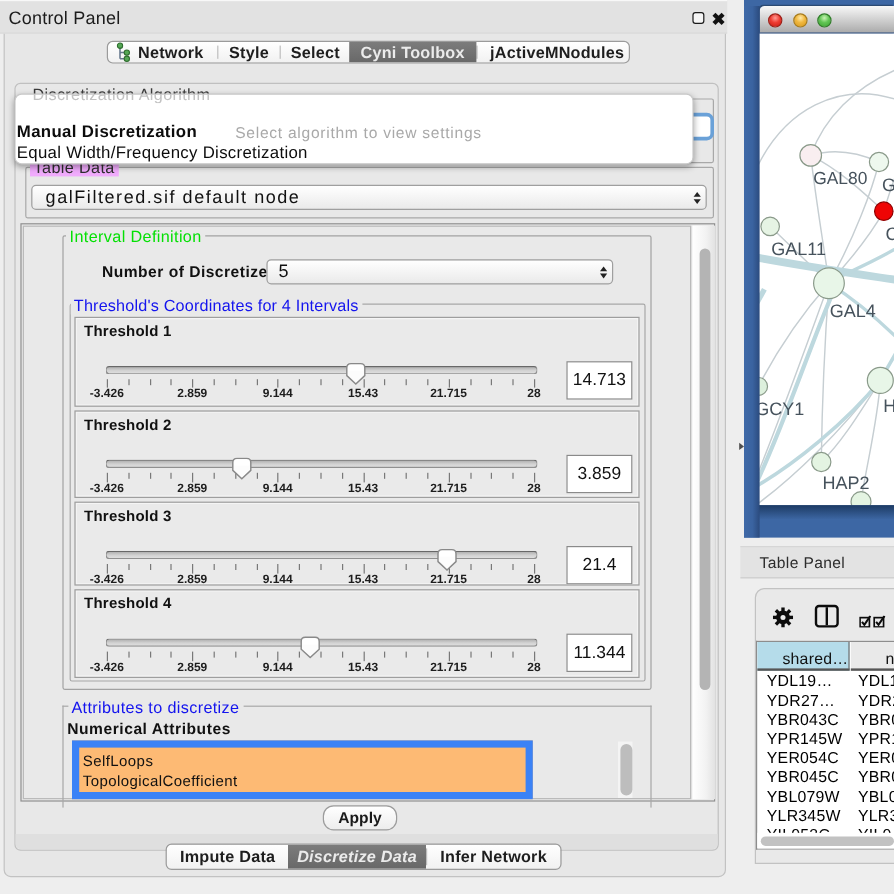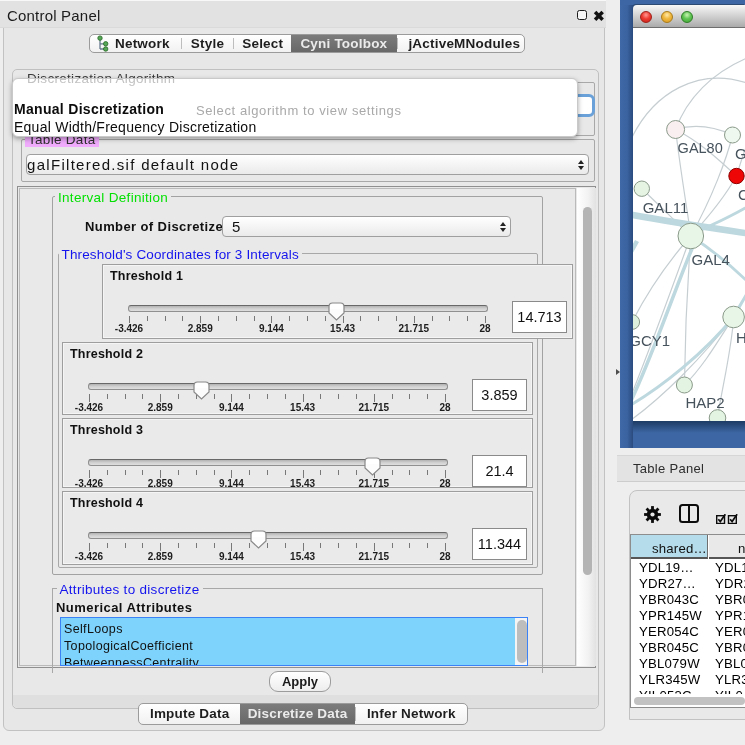--- a/index.html
+++ b/index.html
@@ -47,22 +47,22 @@
 .tlabel { position:absolute; left:7px; top:4px; font-size:12.5px; font-weight:bold; letter-spacing:0.2px; color:#111; }
 .track { position:absolute; left:25px; width:360px; height:7px; top:40px;
   border:1px solid #909090; border-top-color:#686868; border-radius:3px;
   background:linear-gradient(#b2b2b2,#d2d2d2 55%,#dedede); }
 .vbox { position:absolute; left:409px; top:36px; width:55px; height:32px; background:#ffffff;
   border:1px solid #8a8a8a; font-size:14.5px; color:#111; display:flex; align-items:center; justify-content:center; }
 .ticklabel { position:absolute; font-size:10px; font-weight:bold; color:#1d1d1d; top:58.5px; transform:translateX(-50%); }
 .thumb { position:absolute; }
 
 
-#attrlist { left:60px; top:617px; width:468px; height:49px; background:#7dd3fc;
-  border:1px solid #3b82f6; font-size:12.5px; letter-spacing:0.35px; color:#111; overflow:hidden; padding-top:3px; }
+#attrlist { left:60px; top:617px; width:384px; height:49px; background:#fdba74;
+  border:6px solid #3b82f6; font-size:12.5px; letter-spacing:0.35px; color:#111; overflow:hidden; padding-top:3px; }
 #attrlist div { padding-left:3px; height:17px; line-height:17px; }
 
 .btn { border:1px solid #9c9c9c; border-radius:9px; background:linear-gradient(#ffffff,#ededed);
   font-size:13px; font-weight:bold; color:#1a1a1a; display:flex; align-items:center; justify-content:center; }
 
 
 #popup { z-index:20; left:12px; top:78px; width:566px; height:59px; background:#ffffff;
   border:1px solid #c9c9c9; border-radius:6px; box-shadow:0 2px 5px rgba(0,0,0,0.35); }
 
 
@@ -110,21 +110,21 @@
 </div>
 
 <div class="abs" id="content"></div>
 
 <div class="abs" style="left:21px; top:82px; width:574px; height:54px; border:1px solid #a8a8a8; border-radius:2px;"></div>
 <div class="abs gtitle" style="left:24px; top:71px; color:#3a3a3a; background:transparent; z-index:30; clip-path:inset(0 0 8px 0);">Discretization Algorithm</div>
 <div class="abs" style="left:250px; top:94px; width:345px; height:23px; background:#fff; border:3px solid #6aa1d8; border-radius:6px;"></div>
 
 <div class="abs group" style="left:21px; top:139px; width:574px; height:43px;"></div>
 <div class="abs gtitle" style="left:25px; top:132px; color:#2e2e2e;">Table Data</div>
-<div class="abs combo" style="left:26px; top:154px; width:563px; height:21px; padding-left:0;">galFiltered.sif default node
+<div class="abs combo" style="left:26px; top:154px; width:563px; height:21px; padding-left:11px;">galFiltered.sif default node
   <span class="arrows">
       <span class="arr up"></span>
       <span class="arr dn"></span>
     </span>
 </div>
 
 <div class="abs" id="popup"></div>
 <div class="abs" style="left:24px; top:71px; font-size:13.5px; letter-spacing:0.3px; color:#c2c2c2; clip-path:inset(7.5px 0 0 0); padding:0 3px; z-index:30;">Discretization Algorithm</div>
 <div class="abs" style="z-index:21; left:196px; top:84px; width:230px; font-size:13px; letter-spacing:0.6px; color:#a9a9a9;margin-top:19px;">Select algorithm to view settings</div>
 <div class="abs" style="z-index:21; left:14px; top:101px; font-size:14px; font-weight:bold; letter-spacing:0.3px; color:#0c0c0c;">Manual Discretization</div>
@@ -141,24 +141,24 @@
 
 <div class="abs" style="left:85px; top:219px; font-size:13px; font-weight:bold; letter-spacing:0.4px; color:#111;">Number of Discretize</div>
 <div class="abs combo" style="left:222px; top:216px; width:289px; height:21px; padding-left:9px;">5
   <span class="arrows">
       <span class="arr up"></span>
       <span class="arr dn"></span>
     </span>
 </div>
 
 <div class="abs group" style="left:58px; top:253px; width:480px; height:315px;"></div>
-<div class="abs gtitle" style="left:58.5px; top:247px; color:#1414ee; background:#e9e9e9; letter-spacing:0.15px;">Threshold's Coordinates for 3 Intervals</div>
+<div class="abs gtitle" style="left:58.5px; top:247px; color:#1414ee; background:#e9e9e9; letter-spacing:0.15px;">Threshold's Coordinates for 4 Intervals</div>
 
 <div id="tpanels">
-    <div class="tpanel" style="top:263.5px; height:75px;margin-left:40px;">
+    <div class="tpanel" style="top:263.5px; height:75px;">
       <div class="tlabel">Threshold 1</div>
       <div class="track"></div>
       <div style="position:absolute; left:26px; top:51px; width:1px; height:7.5px; background:#787878;"></div>
       <div style="position:absolute; left:43.8px; top:51px; width:1px; height:5px; background:#787878;"></div>
       <div style="position:absolute; left:61.6px; top:51px; width:1px; height:5px; background:#787878;"></div>
       <div style="position:absolute; left:79.4px; top:51px; width:1px; height:5px; background:#787878;"></div>
       <div style="position:absolute; left:97.2px; top:51px; width:1px; height:7.5px; background:#787878;"></div>
       <div style="position:absolute; left:115px; top:51px; width:1px; height:5px; background:#787878;"></div>
       <div style="position:absolute; left:132.8px; top:51px; width:1px; height:5px; background:#787878;"></div>
       <div style="position:absolute; left:150.6px; top:51px; width:1px; height:5px; background:#787878;"></div>
@@ -307,21 +307,21 @@
 
 </div>
 <div class="abs" style="left:515px; top:618px; width:12px; height:47px; background:#f4f4f4;"></div>
 <div class="abs" style="left:516.5px; top:619.5px; width:10px; height:43px; background:#bdbdbd; border-radius:5px;"></div>
 
 <div class="abs btn" style="left:269px; top:671px; width:62px; height:21px;">Apply</div>
 <div class="abs" style="left:13px; top:695px; width:585px; height:13px; background:#dfdfdf; border-radius:0 0 5px 5px;"></div>
 
 <div class="abs tabbar" id="bottabs">
   <div class="tab" style="width:102px;">Impute Data</div>
-  <div class="tab sel" style="width:115px;">Discretize Data</div>
+  <div class="tab sel" style="width:115px;font-style:italic;">Discretize Data</div>
   <div class="div"></div>
   <div class="tab" style="width:112px;">Infer Network</div>
 </div>
 
 <div class="abs" id="netframe"></div>
 <div class="abs" id="nettitle"></div>
 <div class="abs light" style="left:640px; background:radial-gradient(circle at 50% 30%, #ff9a93 0%, #ee3d33 45%, #c61c12 100%); border:0.5px solid #9e2018;"></div>
 <div class="abs light" style="left:660.5px; background:radial-gradient(circle at 50% 30%, #ffe9a8 0%, #f0b73e 45%, #d79a20 100%); border:0.5px solid #a87b1a;"></div>
 <div class="abs light" style="left:680.5px; background:radial-gradient(circle at 50% 30%, #c9f3b4 0%, #61c554 45%, #3da332 100%); border:0.5px solid #2f7d28;"></div>
 <div class="abs" id="canvas">

